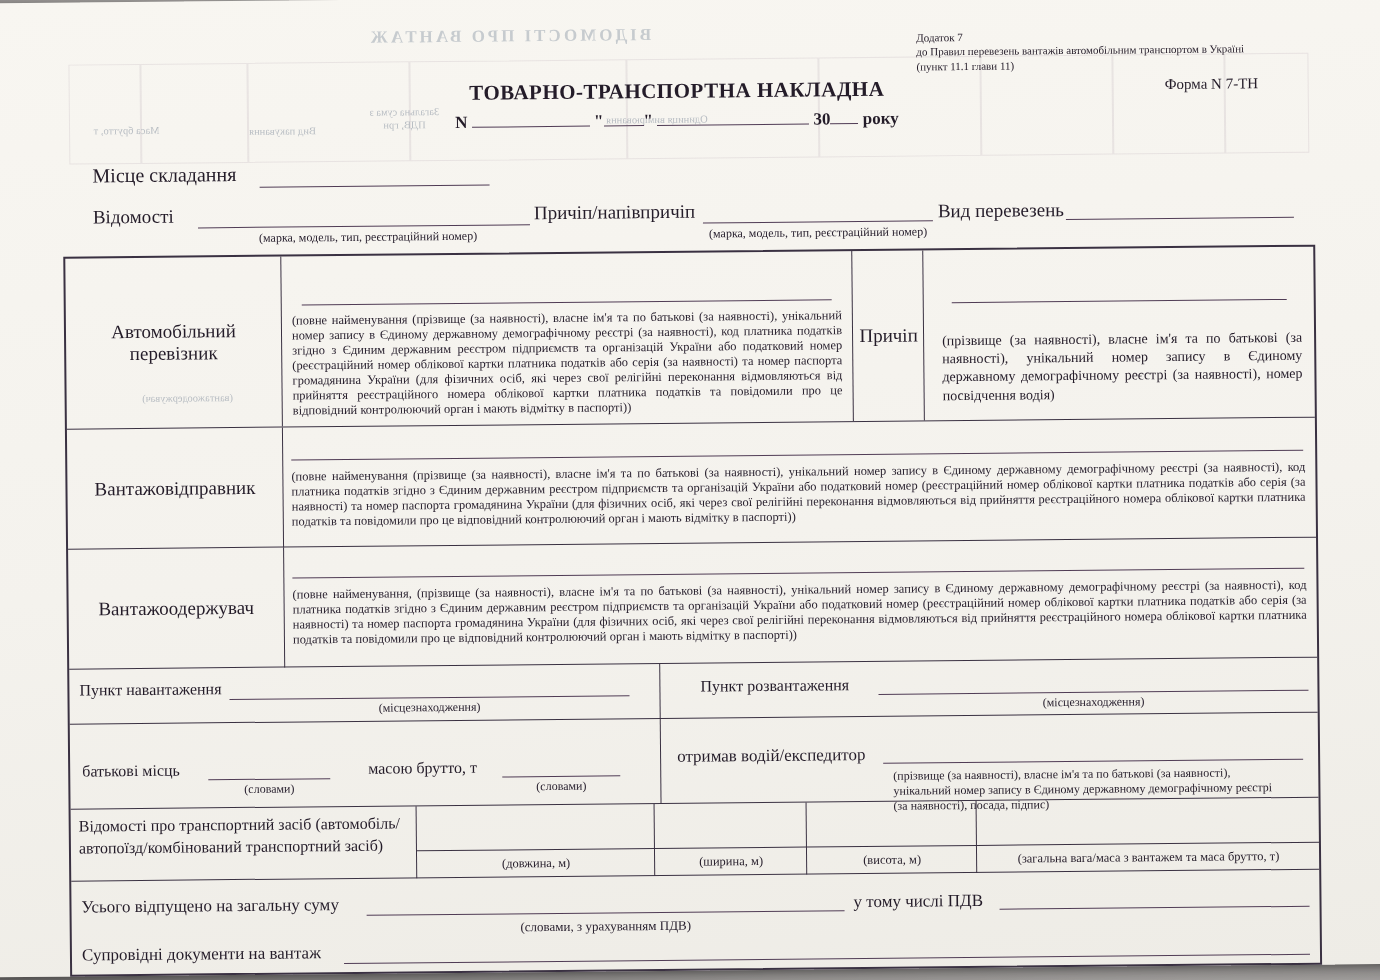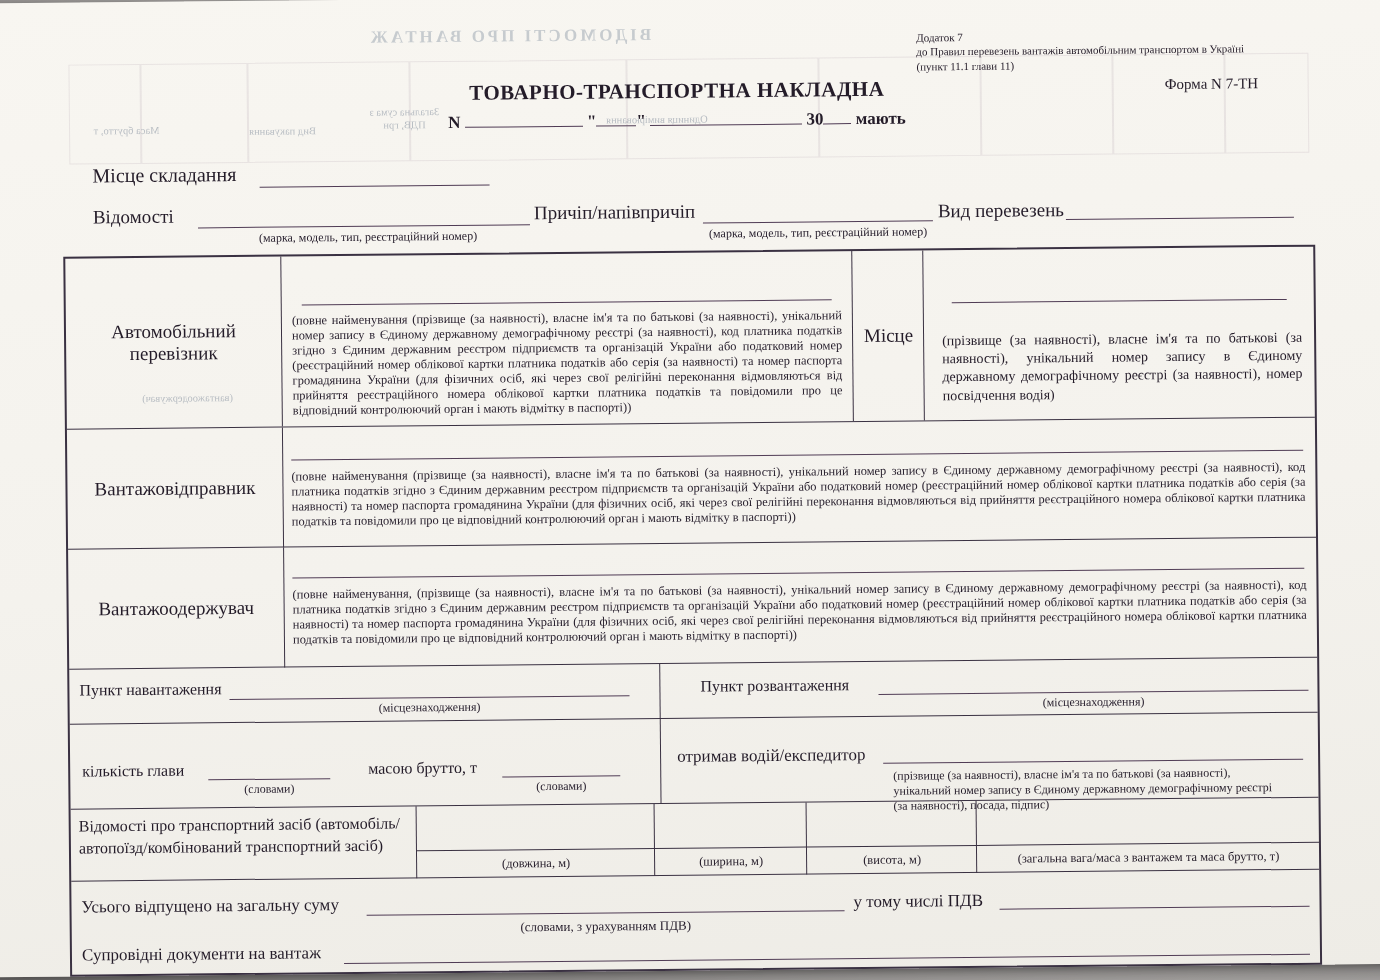--- a/index.html
+++ b/index.html
@@ -75,21 +75,21 @@
   <div class="abs" style="left:1168px;top:80px;font-size:15px;">Форма N 7-ТН</div>
 
   <div class="abs" style="left:420px;top:78px;width:520px;text-align:center;font-size:21px;font-weight:bold;letter-spacing:0.5px;">ТОВАРНО-ТРАНСПОРТНА НАКЛАДНА</div>
 
   <div class="abs" style="left:420px;top:110px;width:520px;text-align:center;font-size:17px;font-weight:bold;white-space:nowrap;">
     <span>N</span>
     <span class="wl" style="width:118px;"></span>
     <span>"</span><span class="wl" style="width:40px;"></span><span>"</span>
     <span class="wl" style="width:152px;"></span>
     <span>30</span><span class="wl" style="width:28px;"></span>
-    <span>мають</span>
+    <span>року</span>
   </div>
 
   <div class="abs" style="left:95px;top:158px;font-size:20px;">Місце складання</div>
   <div class="rule" style="left:262px;top:182px;width:230px;"></div>
 
   <div class="abs lbl-lg" style="left:95px;top:200px;">Відомості</div>
   <div class="rule" style="left:200px;top:222px;width:332px;"></div>
   <div class="abs cap" style="left:210px;top:226px;width:320px;">(марка, модель, тип, реєстраційний номер)</div>
 
   <div class="abs lbl-lg" style="left:536px;top:200px;">Причіп/напівпричіп</div>
@@ -103,21 +103,21 @@
 
     <div class="row first" style="top:0;height:170px;">
       <div class="cell first center-cell" style="left:0;width:215px;">
         <span class="lbl-lg" style="width:180px;">Автомобільний перевізник</span>
       </div>
       <div class="cell" style="left:215px;width:571px;">
         <div class="rule" style="left:20px;top:48px;right:20px;width:530px;"></div>
         <div class="abs note" style="left:10px;top:57px;width:550px;">(повне найменування (прізвище (за наявності), власне ім'я та по батькові (за наявності), унікальний номер запису в Єдиному державному демографічному реєстрі (за наявності), код платника податків згідно з Єдиним державним реєстром підприємств та організацій України або податковий номер (реєстраційний номер облікової картки платника податків або серія (за наявності) та номер паспорта громадянина України (для фізичних осіб, які через свої релігійні переконання відмовляються від прийняття реєстраційного номера облікової картки платника податків та повідомили про це відповідний контролюючий орган і мають відмітку в паспорті))</div>
       </div>
       <div class="cell center-cell" style="left:786px;width:71px;">
-        <span class="lbl-lg">Місце</span>
+        <span class="lbl-lg">Причіп</span>
       </div>
       <div class="cell" style="left:857px;width:391px;">
         <div class="rule" style="left:28px;top:52px;width:335px;"></div>
         <div class="abs" style="left:18px;top:82px;width:360px;font-size:14px;line-height:1.3;text-align:justify;">(прізвище (за наявності), власне ім'я та по батькові (за наявності), унікальний номер запису в Єдиному державному демографічному реєстрі (за наявності), номер посвідчення водія)</div>
       </div>
     </div>
 
     <div class="row" style="top:170px;height:120px;">
       <div class="cell first center-cell" style="left:0;width:215px;">
         <span class="lbl-lg">Вантажовідправник</span>
@@ -146,21 +146,21 @@
       </div>
       <div class="cell" style="left:590px;width:658px;">
         <span class="abs lbl-md" style="left:40px;top:14px;">Пункт розвантаження</span>
         <div class="rule" style="left:218px;top:32px;width:430px;"></div>
         <div class="abs cap" style="left:218px;top:35px;width:430px;">(місцезнаходження)</div>
       </div>
     </div>
 
     <div class="row" style="top:465px;height:85px;">
       <div class="cell first" style="left:0;width:590px;">
-        <span class="abs lbl-md" style="left:12px;top:38px;">кількість глави</span>
+        <span class="abs lbl-md" style="left:12px;top:38px;">батькові місць</span>
         <div class="rule" style="left:138px;top:56px;width:122px;"></div>
         <div class="abs cap" style="left:138px;top:59px;width:122px;">(словами)</div>
         <span class="abs lbl-md" style="left:298px;top:38px;">масою брутто, т</span>
         <div class="rule" style="left:432px;top:56px;width:118px;"></div>
         <div class="abs cap" style="left:432px;top:59px;width:118px;">(словами)</div>
       </div>
       <div class="cell" style="left:590px;width:658px;">
         <span class="abs" style="left:16px;top:28px;font-size:17px;">отримав водій/експедитор</span>
         <div class="rule" style="left:222px;top:46px;width:420px;"></div>
         <div class="abs" style="left:232px;top:52px;width:390px;font-size:12px;line-height:1.25;">(прізвище (за наявності), власне ім'я та по батькові (за наявності), унікальний номер запису в Єдиному державному демографічному реєстрі (за наявності), посада, підпис)</div>

